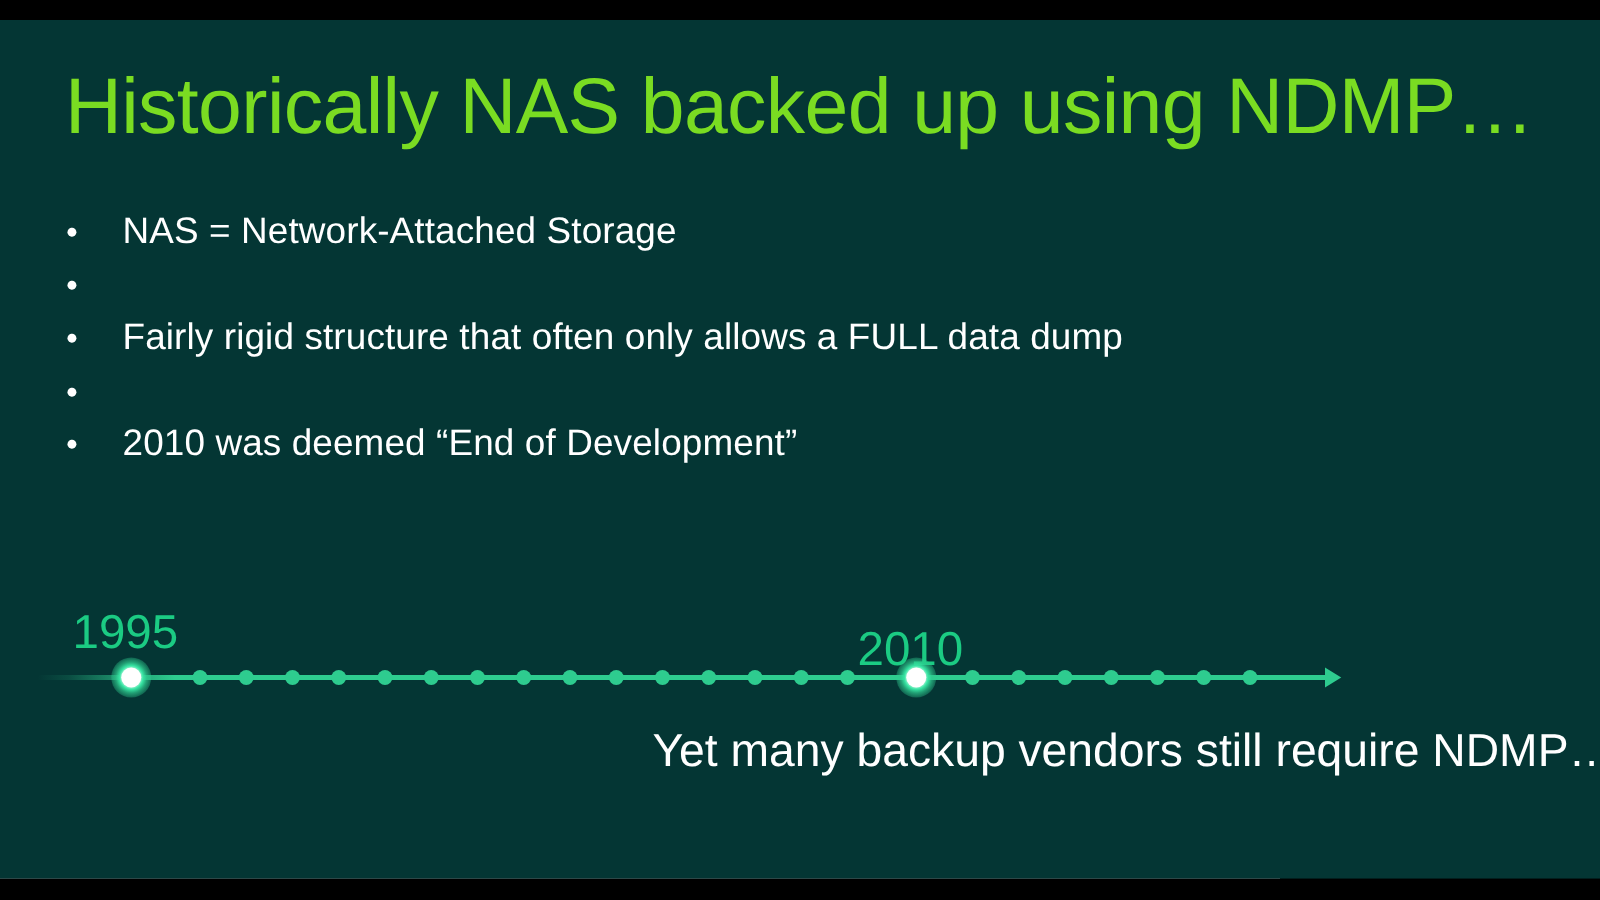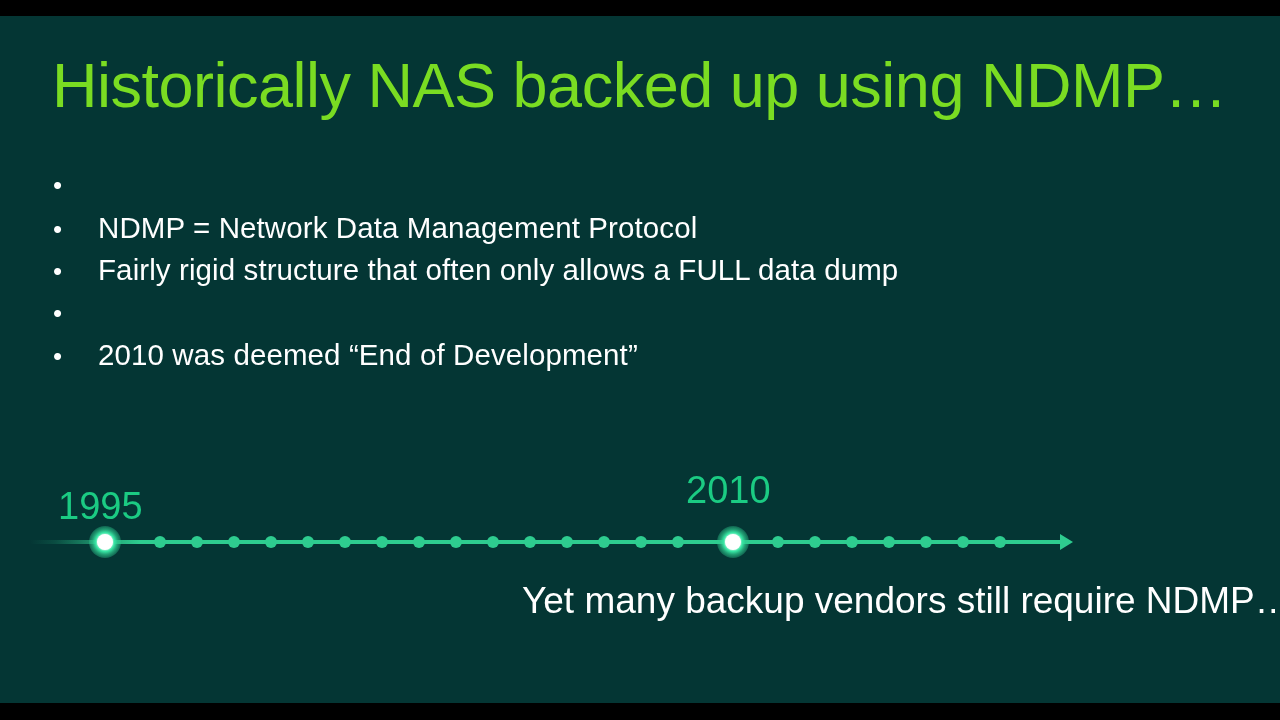--- a/index.html
+++ b/index.html
@@ -183,25 +183,25 @@
   <div class="letterbox top"></div>
 
   <div id="slide-canvas">
 
     <div id="slide-title">Historically NAS backed up using NDMP…</div>
 
     <div id="bullet-list">
 
       <div class="bullet-row">
         <span class="bullet-marker">•</span>
-      </div>
-
-      <div class="bullet-row">
-        <span class="bullet-marker">•</span>
-        <span class="bullet-text">NDMP = Network Data Management Protocol</span>
+        <span class="bullet-text">NAS = Network-Attached Storage</span>
+      </div>
+
+      <div class="bullet-row">
+        <span class="bullet-marker">•</span>
       </div>
 
       <div class="bullet-row">
         <span class="bullet-marker">•</span>
         <span class="bullet-text">Fairly rigid structure that often only allows a FULL data dump</span>
       </div>
 
       <div class="bullet-row">
         <span class="bullet-marker">•</span>
       </div>
@@ -242,21 +242,21 @@
           <div class="tick-dot" style="left: 963px;"></div>
           <div class="tick-dot" style="left: 1000px;"></div>
         </div>
 
       <div id="timeline-events">
         <div class="year-label" style="left:58px; top:28px;">1995</div>
         <div class="event-marker" style="left:105px;">
           <div class="core"></div>
         </div>
 
-        <div class="year-label" style="left:686px; top:12px;">2010</div>
+        <div class="year-label" style="left:686px; top:42px;">2010</div>
         <div class="event-marker" style="left:733px;">
           <div class="core"></div>
         </div>
       </div>
 
     </div>
 
     <div id="caption">Yet many backup vendors still require NDMP…</div>
 
   </div>

